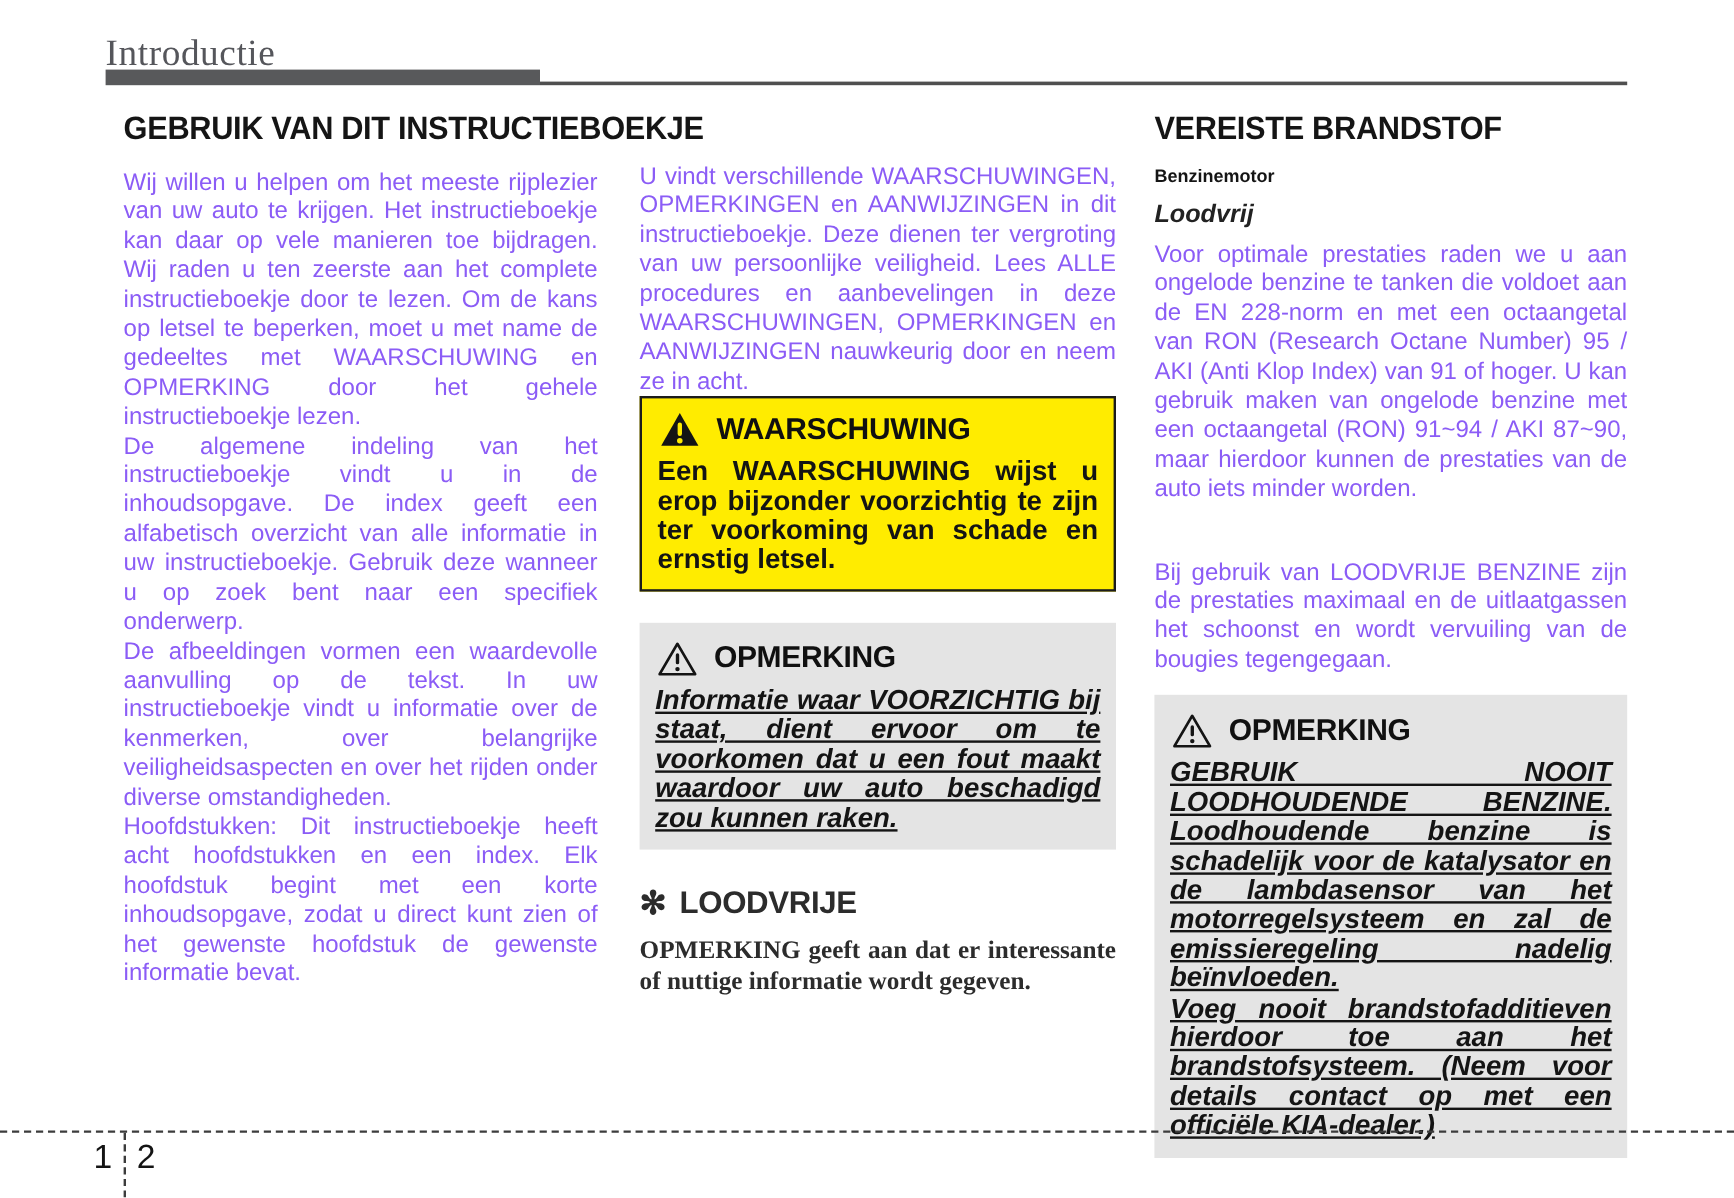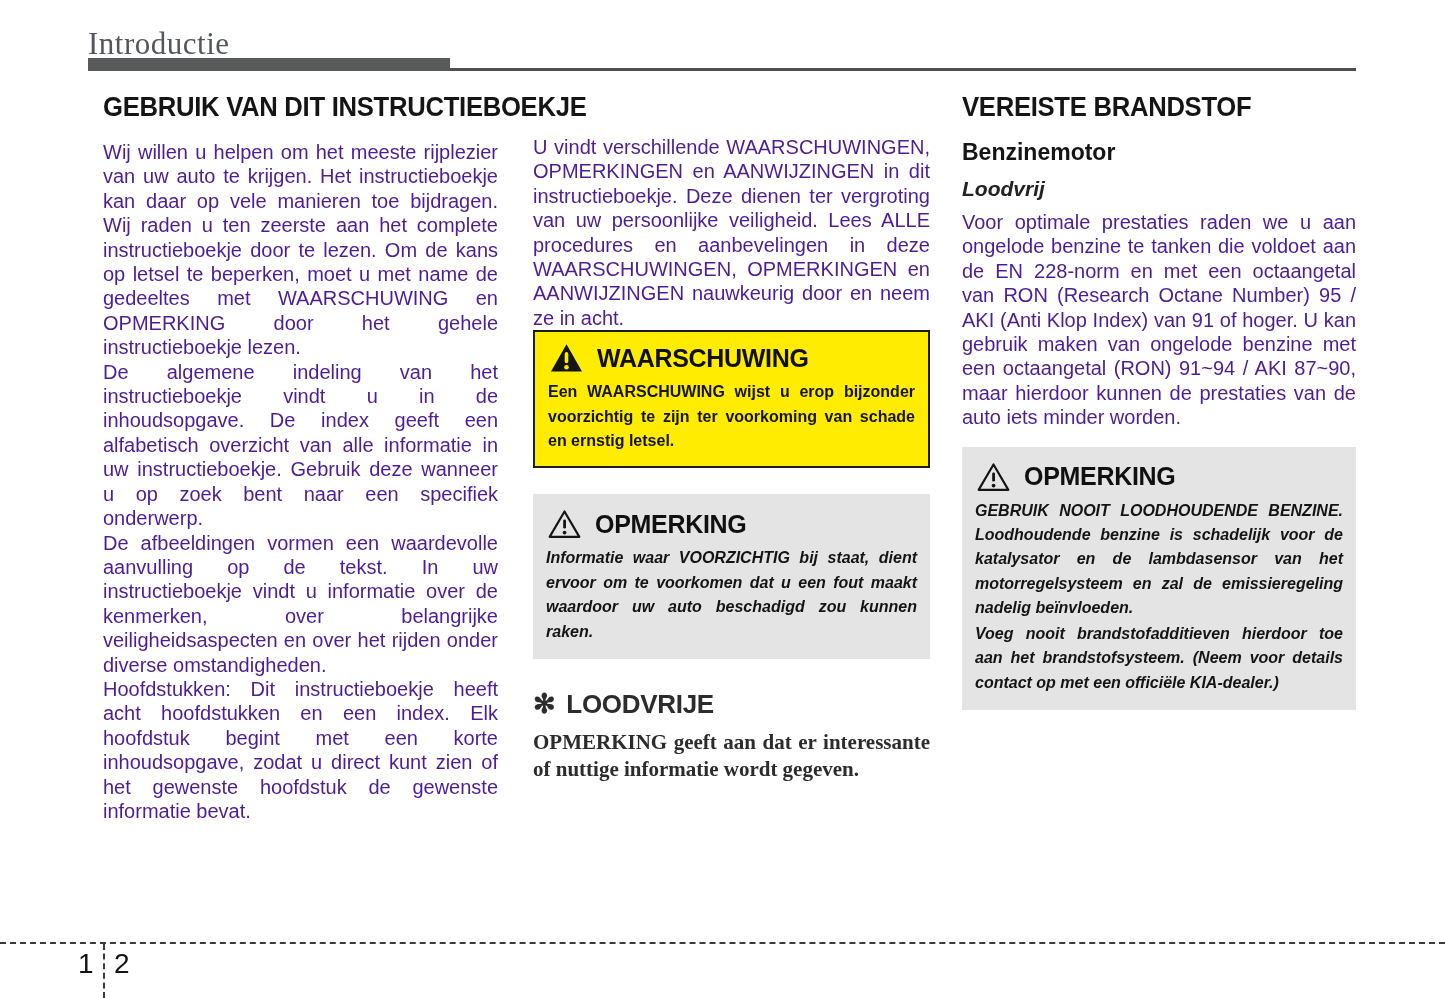--- a/index.html
+++ b/index.html
@@ -25,54 +25,54 @@
   .col-3 { left:962px; width:394px; }
 
   h1.section-heading {
     margin:0; font-size:27px; font-weight:bold; color:#151515;
     transform:scaleX(0.95); transform-origin:left center; white-space:nowrap;
     letter-spacing:-0.3px;
   }
   .col-1 h1.section-heading { margin-bottom:17px; }
 
   p.body-par {
-    margin:0; font-size:20px; line-height:24.4px; text-align:justify; color:#4c1d95;
+    margin:0; font-size:20px; line-height:24.4px; text-align:justify; color:#8b5cf6;
   }
   .col-2-spacer { height:43px; }
 
   
   .warn-box {
     background:var(--warning-bg,#ffec00);
     border:2px solid #1c1c1c; padding:9px 13px 13px 13px; box-sizing:border-box;
   }
   .note-box {
     background:var(--note-bg,#e4e4e4); padding:13px 13px 15px 13px; box-sizing:border-box;
   }
   .col-2 .note-box { margin-top:26px; }
   .col-3 .note-box { margin-top:17px; }
 
   .box-title { display:flex; align-items:center; font-size:25px; font-weight:bold; color:#101010; margin:2px 0 7px 2px; letter-spacing:-0.3px; }
   .box-title .tri-icon { width:33px; height:30px; margin-right:14px; flex:0 0 auto; }
 
   .box-body {
-    font-size:16px; line-height:24.4px; font-weight:bold; text-align:justify; color:#141414; margin:0;
+    font-size:23px; line-height:24.4px; font-weight:bold; text-align:justify; color:#141414; margin:0;
   }
-  .note-box .box-body { font-style:italic; }
+  .note-box .box-body { font-style:italic;text-decoration:underline; }
   .note-box .box-body + .box-body { margin-top:1px; }
 
   
   .notice-title { display:flex; align-items:center; margin-top:29px; font-size:26px; font-weight:bold; color:#2c2c2c; letter-spacing:-0.3px; }
   .notice-symbol { font-size:27px; margin-right:11px; font-weight:bold; }
   .notice-body {
     margin:9px 0 0 0; font-family:"Liberation Serif", serif; font-weight:bold;
     font-size:21px; line-height:26.5px; text-align:justify; color:#2c2c2c;
   }
 
   
-  h2.sub-heading { margin:16px 0 0 0; font-size:23px; font-weight:bold; color:#151515; }
+  h2.sub-heading { margin:16px 0 0 0; font-size:15px; font-weight:bold; color:#151515; }
   h3.subsub-heading { margin:11px 0 0 0; font-size:21px; font-weight:bold; font-style:italic; color:#222; }
   .col-3 p.first { margin-top:9px; }
   .col-3 p.second { margin-top:45px; }
 
   
   .footer-hline { position:absolute; left:0; top:942px; width:1445px; height:0; border-top:2px dashed #3c3c3c; }
   .footer-vline { position:absolute; left:103px; top:944px; height:54px; width:0; border-left:2px dashed #3c3c3c; }
   .footer-num { position:absolute; top:948px; font-size:28px; color:#141414; }
   .footer-num.n1 { left:78px; }
   .footer-num.n2 { left:114px; }
@@ -125,20 +125,21 @@
     <span>LOODVRIJE</span>
   </div>
   <p class="notice-body">OPMERKING geeft aan dat er interessante of nuttige informatie wordt gegeven.</p>
 </div>
 
 <div class="col col-3">
   <h1 class="section-heading">VEREISTE BRANDSTOF</h1>
   <h2 class="sub-heading">Benzinemotor</h2>
   <h3 class="subsub-heading">Loodvrij</h3>
   <p class="body-par first">Voor optimale prestaties raden we u aan ongelode benzine te tanken die voldoet aan de EN 228-norm en met een octaangetal van RON (Research Octane Number) 95 / AKI (Anti Klop Index) van 91 of hoger. U kan gebruik maken van ongelode benzine met een octaangetal (RON) 91~94 / AKI 87~90, maar hierdoor kunnen de prestaties van de auto iets minder worden.</p>
+  <p class="body-par second">Bij gebruik van LOODVRIJE BENZINE zijn de prestaties maximaal en de uitlaatgassen het schoonst en wordt vervuiling van de bougies tegengegaan.</p>
 
   <div class="note-box">
     <div class="box-title">
       <svg class="tri-icon" viewBox="0 0 100 90">
         <path d="M50 7 L95 84 L5 84 Z" fill="none" stroke="#141414" stroke-width="6.5" stroke-linejoin="round"></path>
         <rect x="46" y="31" width="8.5" height="28" rx="4.2" fill="#141414"></rect>
         <circle cx="50.2" cy="71" r="5.6" fill="#141414"></circle>
       </svg>
       <span>OPMERKING</span>
     </div>

